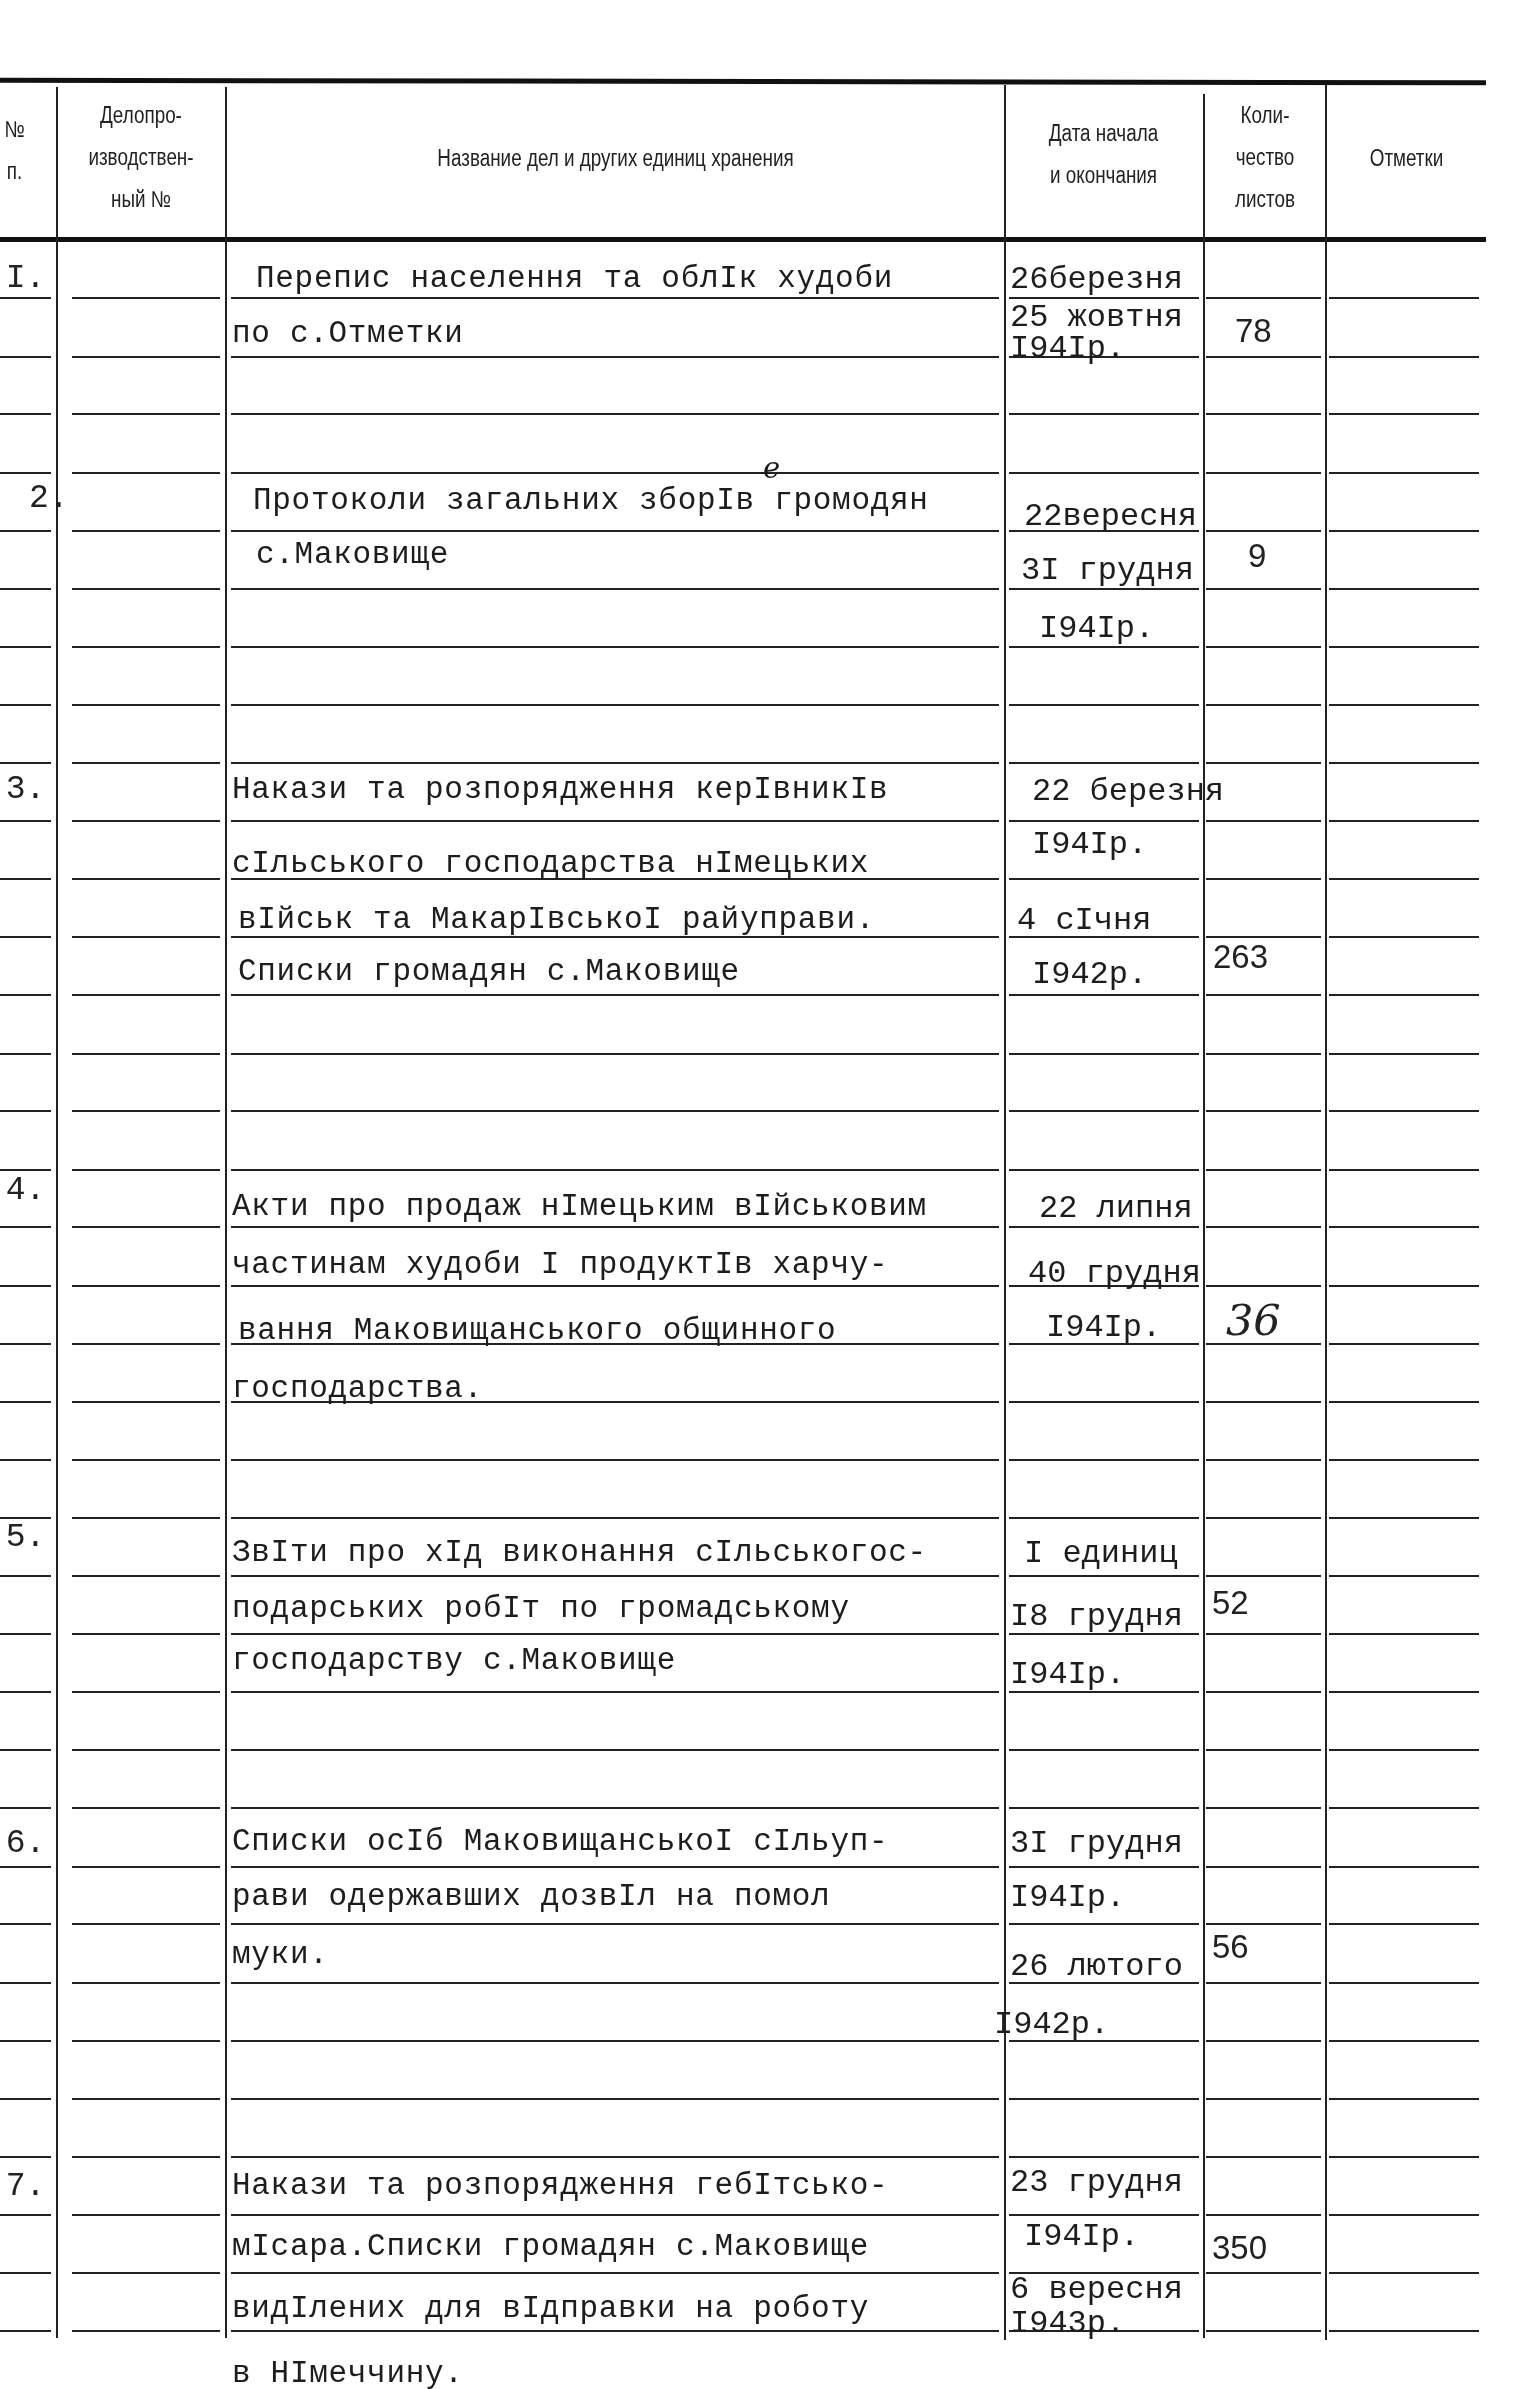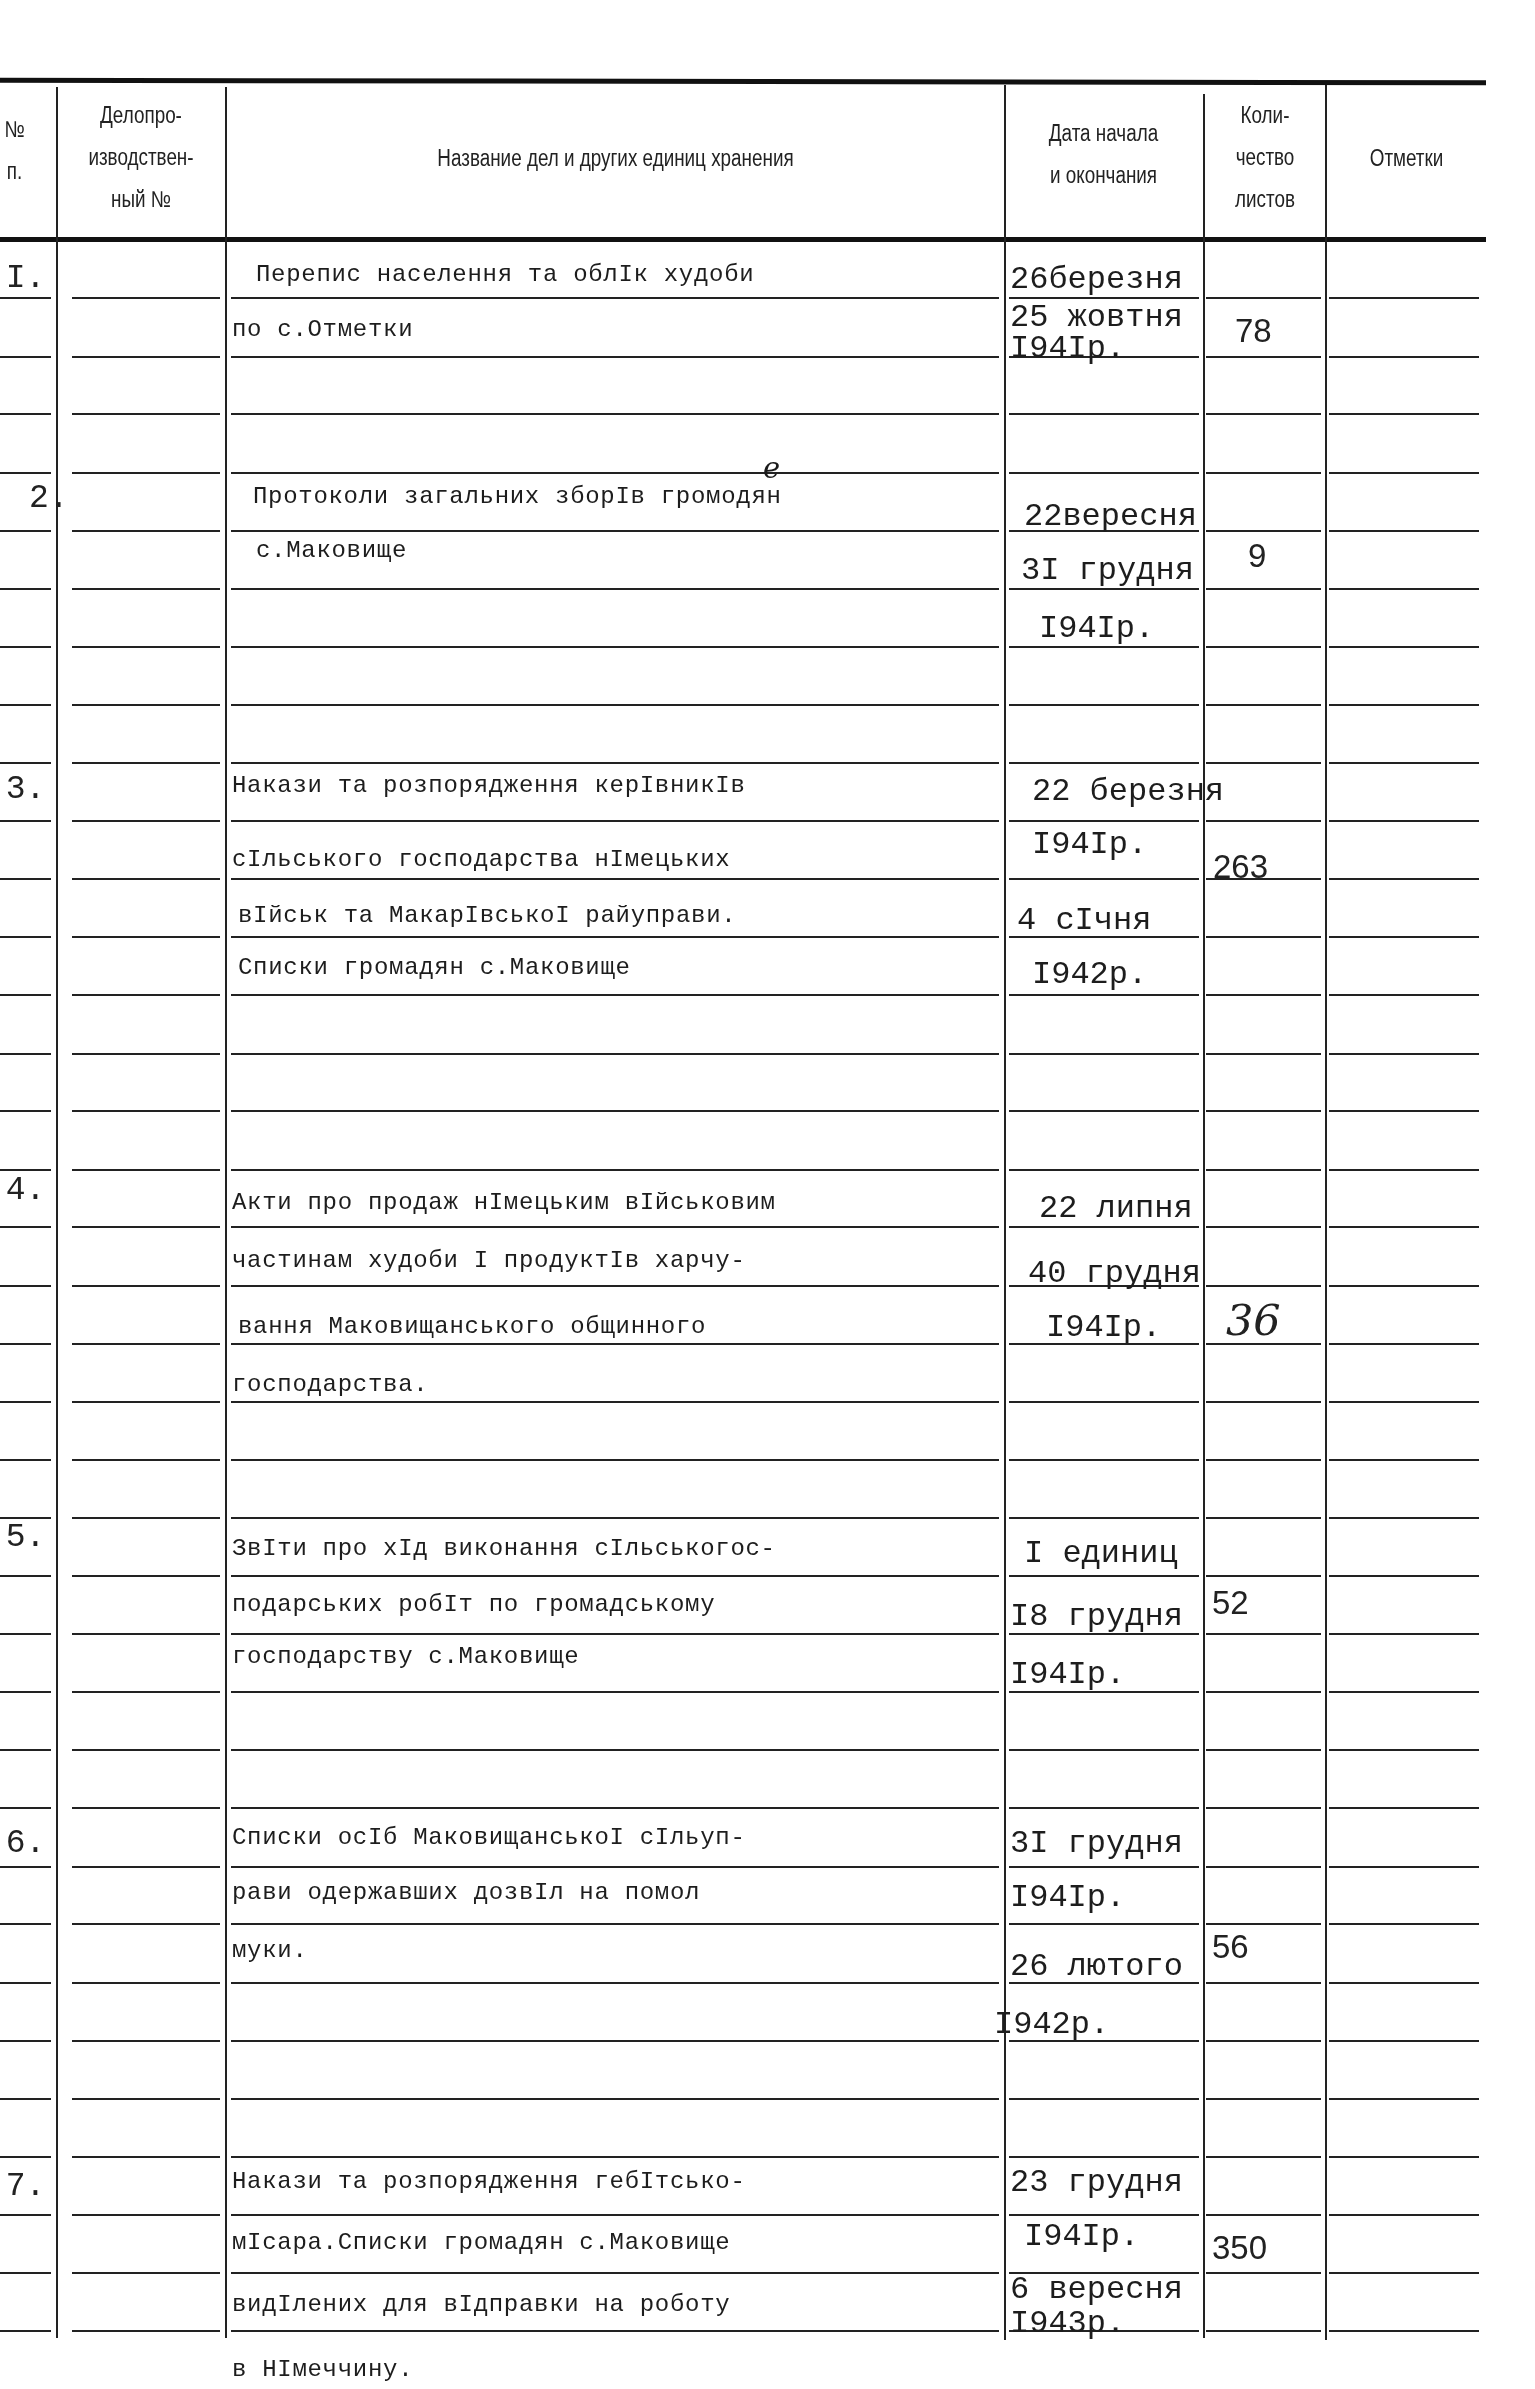--- a/index.html
+++ b/index.html
@@ -4,21 +4,21 @@
 <style>
   html, body { margin: 0; padding: 0; background: #ffffff; }
   body { width: 1535px; height: 2389px; position: relative; overflow: hidden;
          font-family: "Liberation Mono", "DejaVu Sans Mono", monospace; color: #1a1a1a; }
   .thick { position: absolute; height: 5px; background: #111; }
   .vline { position: absolute; width: 2.2px; background: #222; }
   .hline { position: absolute; height: 2.2px; background: #222; }
   .hdr { position: absolute; font-family: "Liberation Sans", "DejaVu Sans", sans-serif;
          font-size: 23px; color: #222; text-align: center; line-height: 42px; transform: scaleX(0.82); transform-origin: center; }
   .num { position: absolute; font-size: 33px; font-family: "Liberation Mono", monospace; color: #222; }
-  .txt { position: absolute; font-size: 24px; font-family: "Liberation Mono", "DejaVu Sans Mono", monospace;
+  .txt { position: absolute; font-size: 31px; font-family: "Liberation Mono", "DejaVu Sans Mono", monospace;
          white-space: nowrap; color: #1d1d1d; letter-spacing: 0.7px; }
   .date { position: absolute; font-size: 32px; font-family: "Liberation Mono", monospace; white-space: nowrap; color: #1d1d1d; }
   .cnt { position: absolute; font-size: 33px; font-family: "Liberation Sans", sans-serif; color: #222; }
   .hand { font-family: "DejaVu Serif", serif; font-style: italic; font-size: 43px; }
 </style>
 </head>
 <body>
 
 <div class="thick" style="left:0;top:79px;width:1486px;transform:rotate(0.1deg);"></div>
 <div class="thick" style="left:0;top:237px;width:1486px;"></div>
@@ -295,21 +295,21 @@
 <div>
   <div class="num" style="left:5.8px;top:771px;">3.</div>
   <div class="txt" style="left:232px;top:772px;">Накази та розпорядження керIвникIв</div>
   <div class="txt" style="left:232px;top:846px;">сIльського господарства нIмецьких</div>
   <div class="txt" style="left:238px;top:902px;">вIйськ та МакарIвськоI райуправи.</div>
   <div class="txt" style="left:238px;top:954px;">Списки громадян с.Маковище</div>
   <div class="date" style="left:1032px;top:773px;">22 березня</div>
   <div class="date" style="left:1032px;top:826px;">I94Iр.</div>
   <div class="date" style="left:1017px;top:902px;">4 сIчня</div>
   <div class="date" style="left:1032px;top:956px;">I942р.</div>
-  <div class="cnt" style="left:1213px;top:848px;">263</div>
+  <div class="cnt" style="left:1213px;top:938px;">263</div>
 </div>
 
 <div>
   <div class="num" style="left:5.8px;top:1172px;">4.</div>
   <div class="txt" style="left:232px;top:1189px;">Акти про продаж нIмецьким вIйськовим</div>
   <div class="txt" style="left:232px;top:1247px;">частинам худоби I продуктIв харчу-</div>
   <div class="txt" style="left:238px;top:1313px;">вання Маковищанського общинного</div>
   <div class="txt" style="left:232px;top:1371px;">господарства.</div>
   <div class="date" style="left:1039px;top:1190px;">22 липня</div>
   <div class="date" style="left:1028px;top:1255px;">40 грудня</div>

